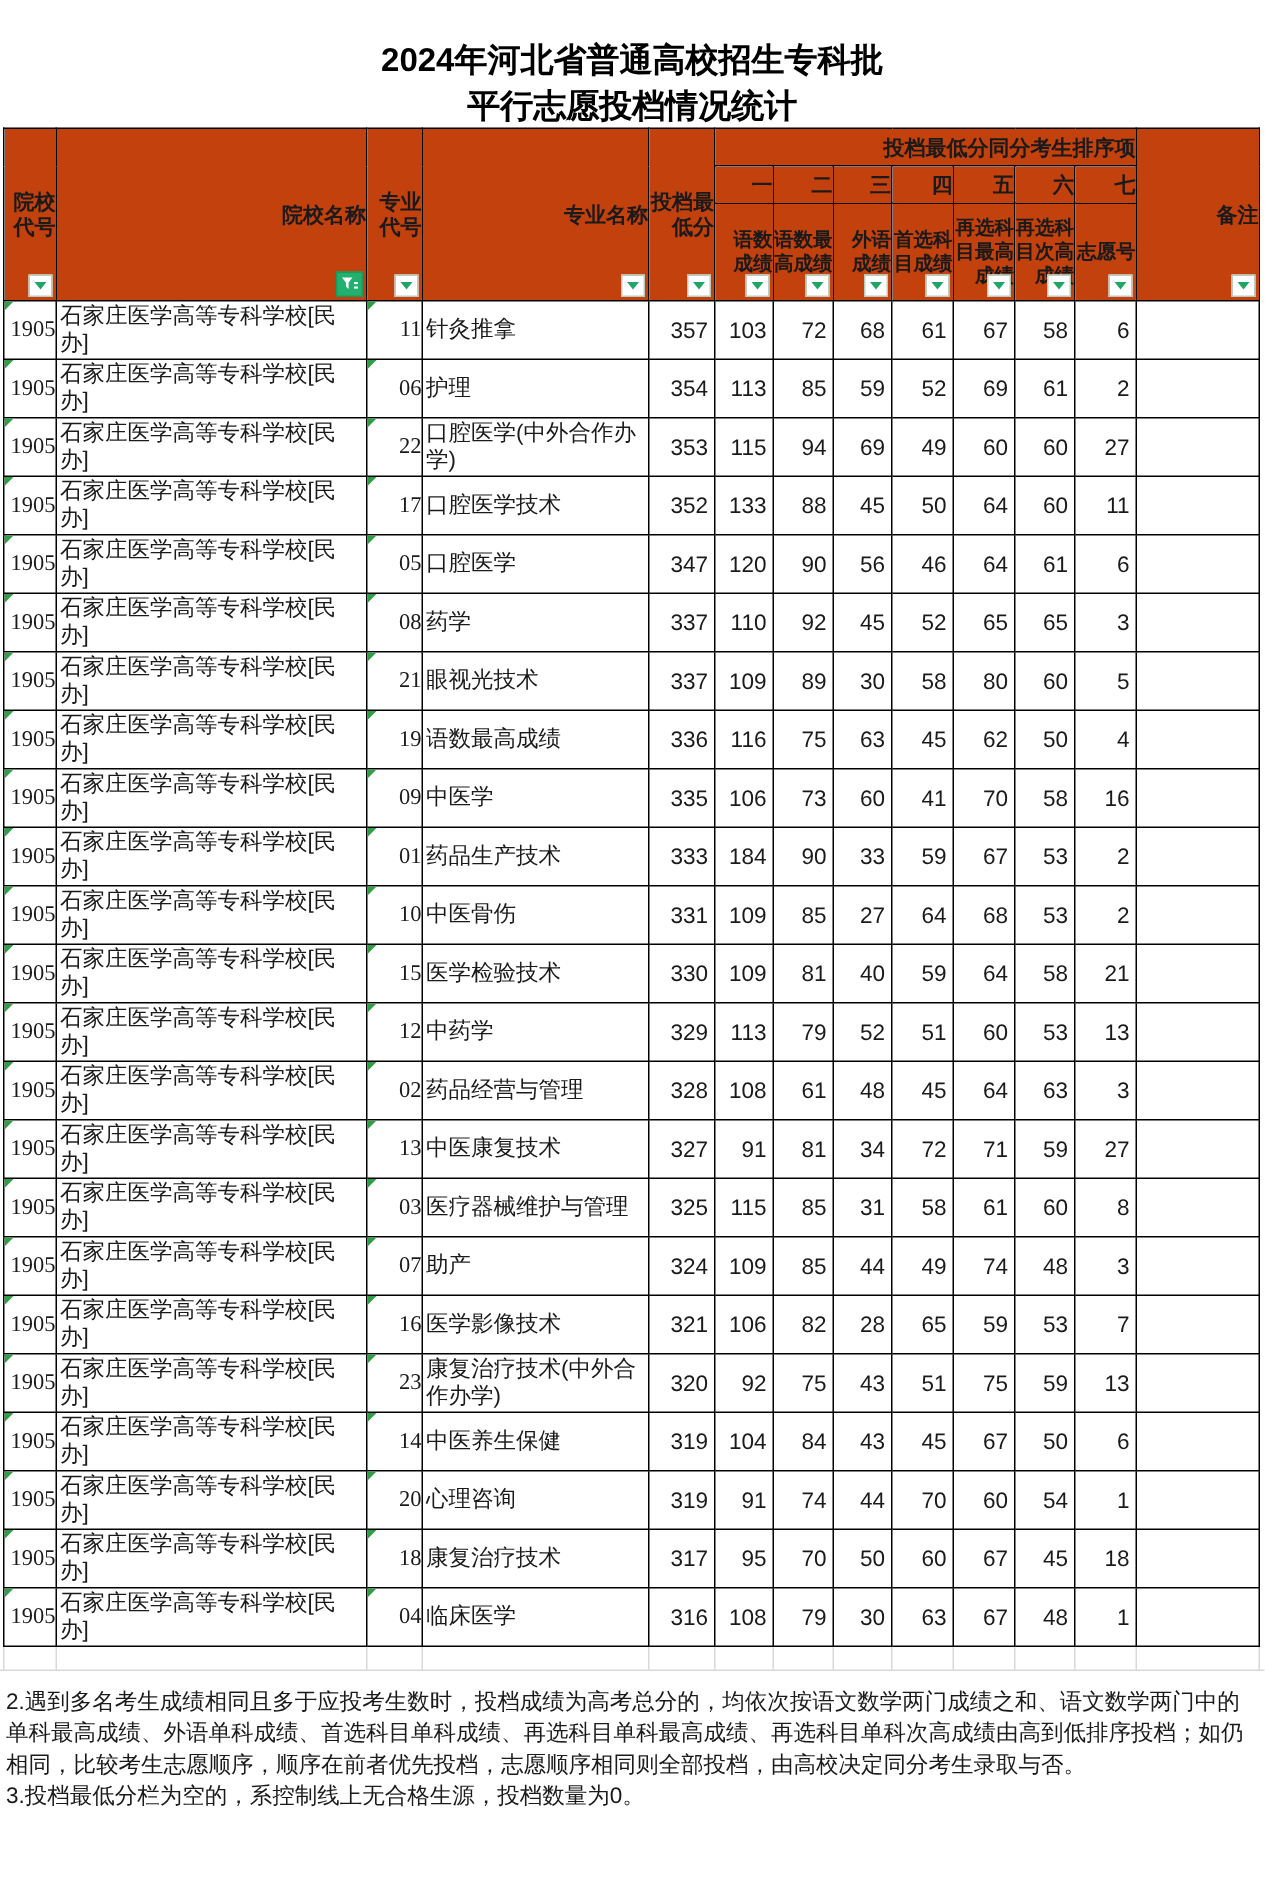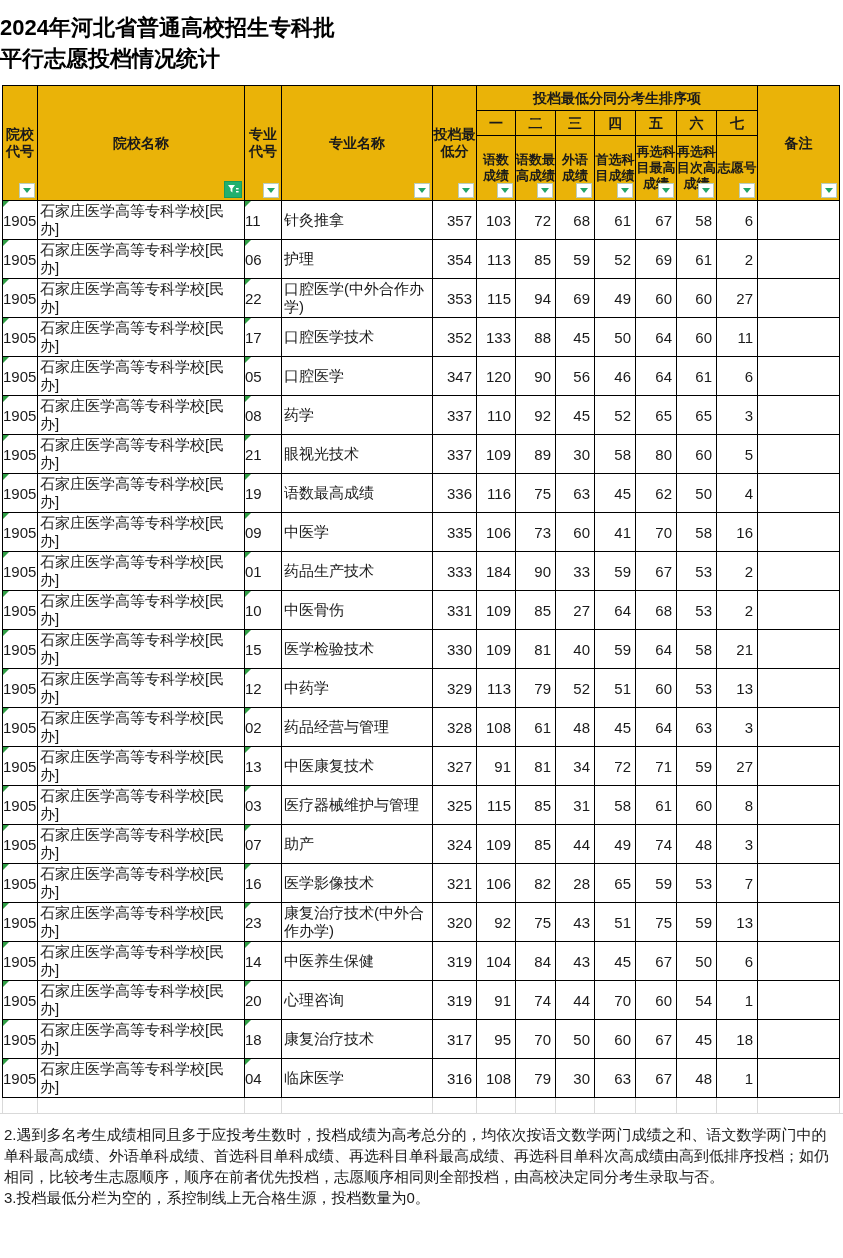--- a/index.html
+++ b/index.html
@@ -5,46 +5,46 @@
   * { margin:0; padding:0; box-sizing:border-box; }
   html,body { background:#fff; }
   body {
     width:843px; height:1258px;
     font-family:"Liberation Sans","DejaVu Sans",sans-serif;
     color:#1a1a1a; position:relative; overflow:hidden;
   }
   .sheet { width:843px; height:1258px; background:#fff; position:relative; }
 
   
-  .title-block { height:85px; padding-top:12px; }
+  .title-block { height:85px; padding-top:24px; text-align:center; }
   .title-line { font-size:22px; font-weight:bold; line-height:31px; color:#000; }
 
   
   .scope-row { position:relative; height:25px; }
   .scope-left { position:absolute; left:4px; top:0; font-size:18px; font-weight:bold; line-height:25px; }
   .scope-right { position:absolute; left:478px; top:0; font-size:18px; font-weight:bold; line-height:25px; }
   .faint-v { position:absolute; top:0; width:1px; height:25px; background:#d9d9d9; }
 
   
   table.main {
     border-collapse:collapse; table-layout:fixed;
     margin-left:2px; width:838px;
   }
   table.main th, table.main td {
     border:1px solid #000; vertical-align:middle;
     overflow:hidden; position:relative;
   }
-  table.main th { font-weight:bold; font-size:13px; line-height:16px; text-align:center; background:#eab308; }
+  table.main th { font-weight:bold; font-size:13px; line-height:16px; text-align:right; background:#c2410c; }
   thead tr.h1 th { height:25px; font-size:14px; }
   thead tr.h2 th { height:25px; font-size:14px; }
   thead tr.h3 th { height:65px; }
   thead th.big { font-size:14px; line-height:17px; }
   tbody td { height:38px; font-size:15px; }
   td.c-left { text-align:left; padding:1px 2px; line-height:18px; word-break:break-all; }
-  td.c-center { text-align:left; }
+  td.c-center { text-align:right;font-family:Liberation Serif, serif; }
   td.c-num { text-align:right; padding-right:4px; }
 
   
   .flag {
     position:absolute; left:0; top:0; width:0; height:0;
     border-top:6px solid #2f9e44; border-right:6px solid transparent;
   }
 
   
   .fbtn {

